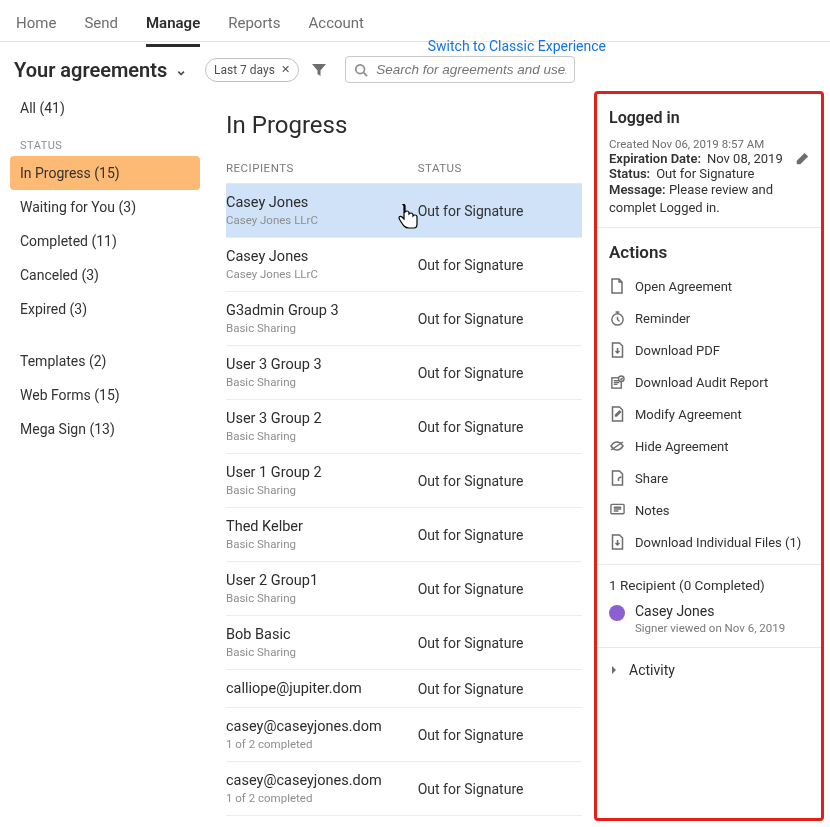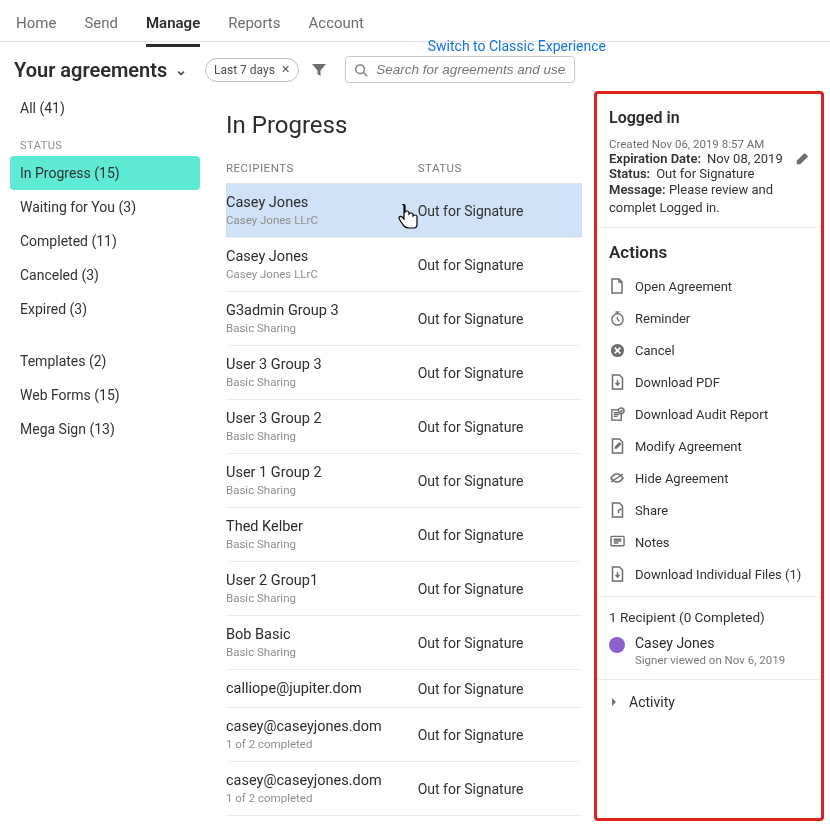--- a/index.html
+++ b/index.html
@@ -113,21 +113,21 @@
   overflow: hidden;
   display: flex; flex-direction: column;
 }
 .left-item {
   padding: 9px 10px;
   color: #323232;
   border-radius: 4px;
   cursor: pointer;
   font-size: 14px;
 }
-.left-item.selected { background: #5eead4; }
+.left-item.selected { background: #fdba74; }
 .left-header {
   font-size: 11px;
   color: #8e8e8e;
   letter-spacing: 0.5px;
   padding: 14px 10px 4px 10px;
 }
 .section-title {
   font-size: 24px;
   font-weight: 400;
   color: #2c2c2c;
@@ -384,29 +384,20 @@
               <span class="ico">
                 <svg width="15" height="15" viewBox="0 0 16 16" fill="none" stroke="currentColor" stroke-width="1.5">
                   <circle cx="8" cy="9" r="6"></circle>
                   <path d="M8 6v3l2 2M6 1h4M8 1v2"></path>
                 </svg>
               </span>
               <span>Reminder</span>
             </div>
             <div class="action-item">
               <span class="ico">
-                <svg width="15" height="15" viewBox="0 0 16 16" fill="currentColor">
-                  <circle cx="8" cy="8" r="7" fill="#6e6e6e"></circle>
-                  <path d="M5 5l6 6M11 5l-6 6" stroke="#fff" stroke-width="1.8"></path>
-                </svg>
-              </span>
-              <span>Cancel</span>
-            </div>
-            <div class="action-item">
-              <span class="ico">
                 <svg width="15" height="16" viewBox="0 0 14 16" fill="none" stroke="currentColor" stroke-width="1.5">
                   <path d="M2 1h7l3 3v11H2z"></path>
                   <path d="M7 6v5m-2-2l2 2 2-2"></path>
                 </svg>
               </span>
               <span>Download PDF</span>
             </div>
             <div class="action-item">
               <span class="ico">
                 <svg width="15" height="15" viewBox="0 0 16 16" fill="none" stroke="currentColor" stroke-width="1.5">

